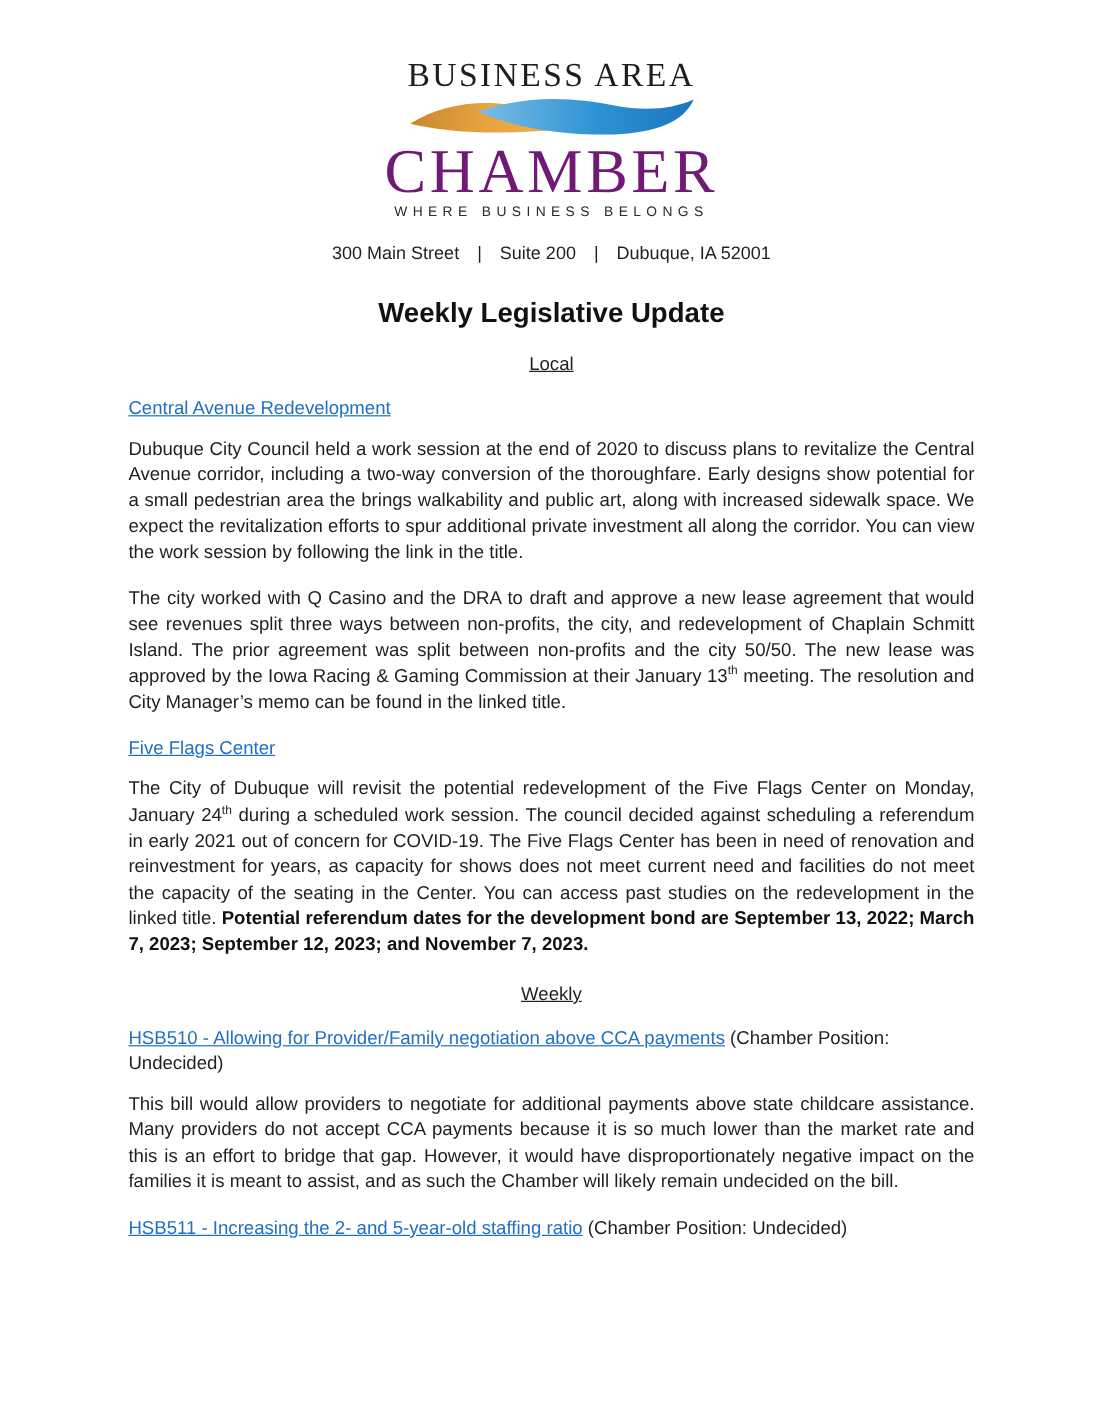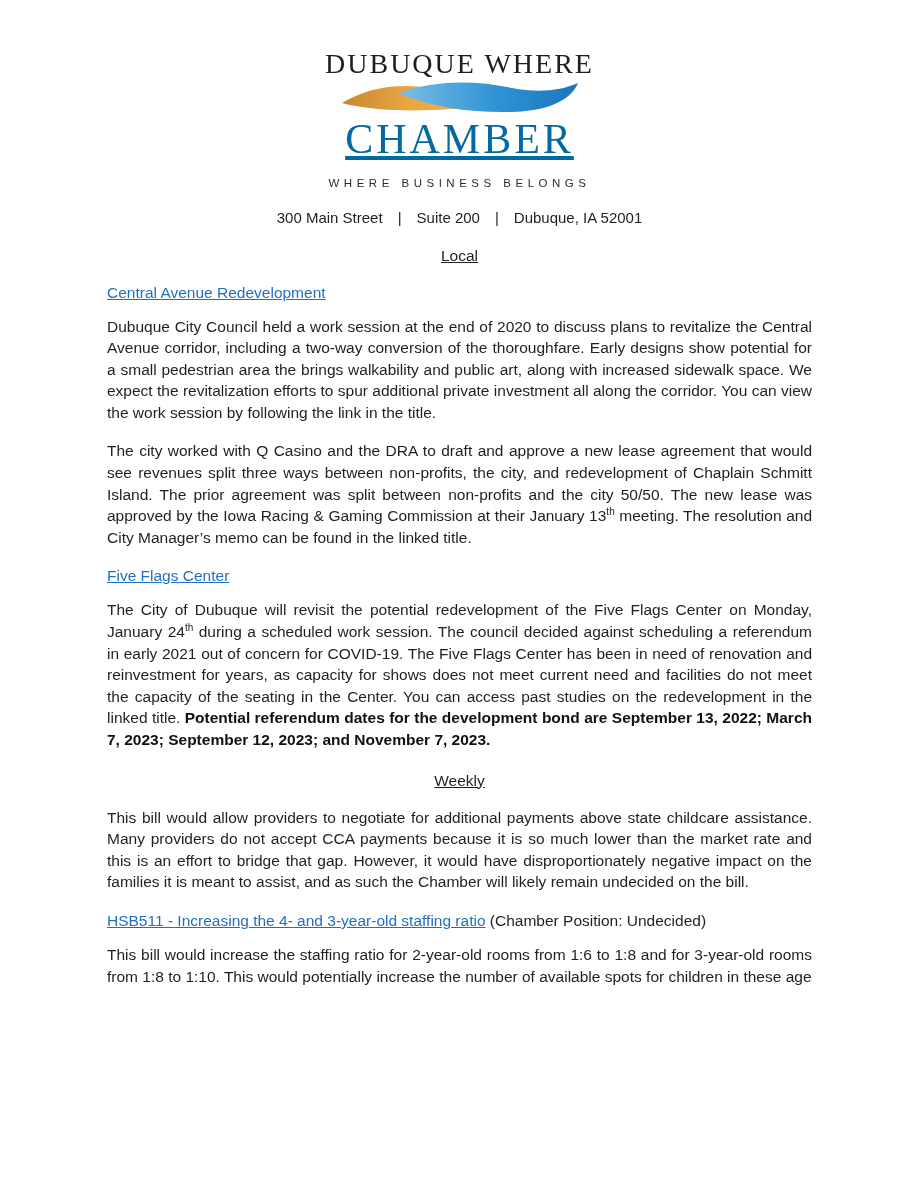--- a/index.html
+++ b/index.html
@@ -20,28 +20,27 @@
   
   .logo-block { text-align: center; line-height: 1; }
   .logo-line1 {
     font-family: "Liberation Serif", serif;
     font-size: 28px; letter-spacing: 2px;
     color: #211d1e; font-weight: 400;
   }
   .swoosh-wrap { margin: 2px auto 0; width: 240px; height: 38px; }
   .logo-line2 {
     font-family: "Liberation Serif", serif;
-    font-size: 42px; letter-spacing: 3px;
-    color: #0369a1; font-weight: 400;
+    font-size: 52px; letter-spacing: 3px;
+    color: #701a75; font-weight: 400;
     margin-top: 0px;
-    text-decoration: underline;
   }
   .logo-tagline {
     font-size: 11.5px; letter-spacing: 4.5px;
-    color: #2b2b2b; margin-top: 18px; font-weight: 400;
+    color: #2b2b2b; margin-top: 2px; font-weight: 400;
   }
 
   
   .address {
     text-align: center;
     font-size: 15px; color: #1f1f1f;
     margin-top: 19px;
   }
   .address .sep { margin: 0 15px; color: #1f1f1f; }
 
@@ -85,21 +84,21 @@
     margin-top: 39px;
   }
   .body-text strong { color: #111111; }
 </style>
 </head>
 <body>
 
 <div class="page">
 
   <header class="logo-block">
-    <div class="logo-line1">DUBUQUE WHERE</div>
+    <div class="logo-line1">BUSINESS AREA</div>
     <div class="swoosh-wrap">
       <svg width="240" height="38" viewBox="0 0 240 38" xmlns="http://www.w3.org/2000/svg">
         <defs>
           <linearGradient id="gradOrange" x1="0" y1="0" x2="1" y2="0">
             <stop offset="0" stop-color="#c9882e"></stop>
             <stop offset="0.45" stop-color="#e8a441"></stop>
             <stop offset="1" stop-color="#f2b255"></stop>
           </linearGradient>
           <linearGradient id="gradBlue" x1="0" y1="0" x2="1" y2="0">
             <stop offset="0" stop-color="#7cbde6"></stop>
@@ -112,37 +111,40 @@
       </svg>
     </div>
     <div class="logo-line2">CHAMBER</div>
     <div class="logo-tagline">WHERE BUSINESS BELONGS</div>
   </header>
 
   <div class="address">
     <span>300 Main Street</span><span class="sep">|</span><span>Suite 200</span><span class="sep">|</span><span>Dubuque, IA 52001</span>
   </div>
 
+  <h1 class="doc-title">Weekly Legislative Update</h1>
 
   <h2 class="section-heading">Local</h2>
 
   <p class="article-link-line">
     <a class="doc-link" href="#">Central Avenue Redevelopment</a>
   </p>
   <p class="body-text">Dubuque City Council held a work session at the end of 2020 to discuss plans to revitalize the Central Avenue corridor, including a two-way conversion of the thoroughfare. Early designs show potential for a small pedestrian area the brings walkability and public art, along with increased sidewalk space. We expect the revitalization efforts to spur additional private investment all along the corridor. You can view the work session by following the link in the title.</p>
 
   <p class="body-text"><span>The city worked with Q Casino and the DRA to draft and approve a new lease agreement that would see revenues split three ways between non-profits, the city, and redevelopment of Chaplain Schmitt Island. The prior agreement was split between non-profits and the city 50/50. The new lease was approved by the Iowa Racing &amp; Gaming Commission at their January 13</span><sup>th</sup><span> meeting. The resolution and City Manager’s memo can be found in the linked title.</span></p>
 
   <p class="article-link-line">
     <a class="doc-link" href="#">Five Flags Center</a>
   </p>
   <p class="body-text"><span>The City of Dubuque will revisit the potential redevelopment of the Five Flags Center on Monday, January 24</span><sup>th</sup><span> during a scheduled work session. The council decided against scheduling a referendum in early 2021 out of concern for COVID-19. The Five Flags Center has been in need of renovation and reinvestment for years, as capacity for shows does not meet current need and facilities do not meet the capacity of the seating in the Center. You can access past studies on the redevelopment in the linked title. </span><strong>Potential referendum dates for the development bond are September 13, 2022; March 7, 2023; September 12, 2023; and November 7, 2023.</strong></p>
 
   <h2 class="section-heading">Weekly</h2>
 
+  <p class="article-link-line">
+    <a class="doc-link" href="#">HSB510 - Allowing for Provider/Family negotiation above CCA payments</a><span class="link-suffix"> (Chamber Position: Undecided)</span>
+  </p>
   <p class="body-text">This bill would allow providers to negotiate for additional payments above state childcare assistance. Many providers do not accept CCA payments because it is so much lower than the market rate and this is an effort to bridge that gap. However, it would have disproportionately negative impact on the families it is meant to assist, and as such the Chamber will likely remain undecided on the bill.</p>
 
   <p class="article-link-line">
-    <a class="doc-link" href="#">HSB511 - Increasing the 4- and 3-year-old staffing ratio</a><span class="link-suffix"> (Chamber Position: Undecided)</span>
+    <a class="doc-link" href="#">HSB511 - Increasing the 2- and 5-year-old staffing ratio</a><span class="link-suffix"> (Chamber Position: Undecided)</span>
   </p>
-  <p class="body-text">This bill would increase the staffing ratio for 2-year-old rooms from 1:6 to 1:8 and for 3-year-old rooms from 1:8 to 1:10. This would potentially increase the number of available spots for children in these age</p>
 
 </div>
 
 </body></html>

